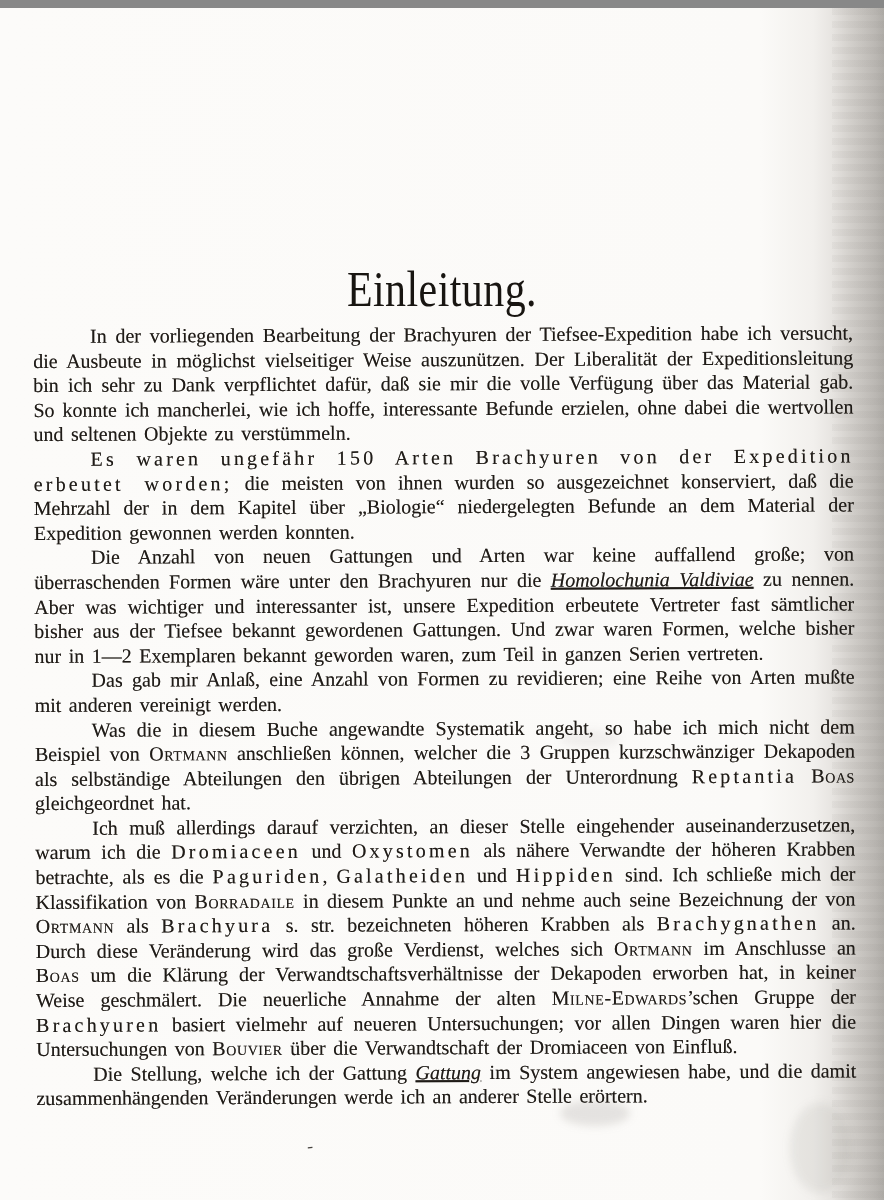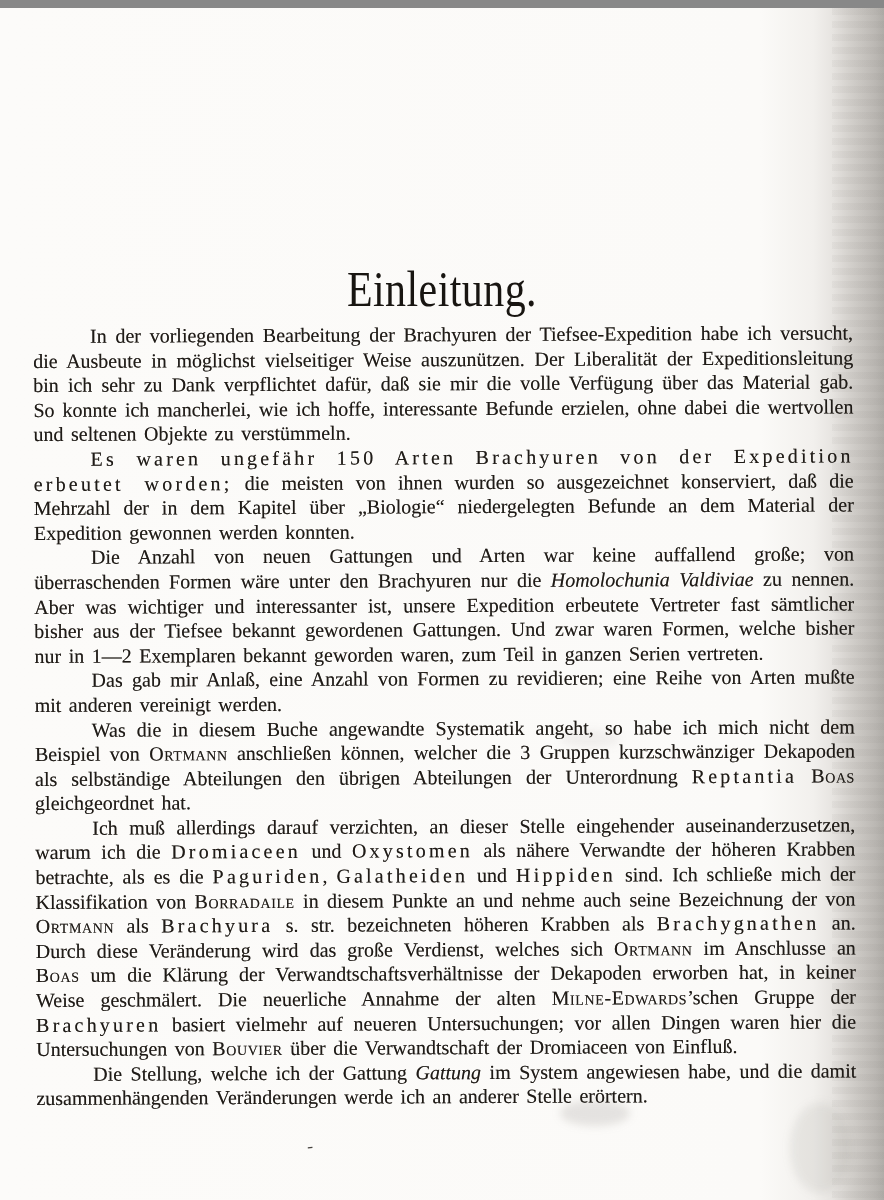--- a/index.html
+++ b/index.html
@@ -80,20 +80,21 @@
   .seg-spaced {
     letter-spacing: 3.2px;
     word-spacing: 8px;
   }
   .seg-smallcaps {
     font-variant: small-caps;
     letter-spacing: 0.6px;
   }
   .seg-italic {
     font-style: italic;
+    text-decoration: underline;
   }
 
   .printers-mark {
     position: absolute;
     left: 303px;
     top: 1128px;
     width: 14px;
     font-size: 18px;
     font-weight: bold;
     color: #45423e;

